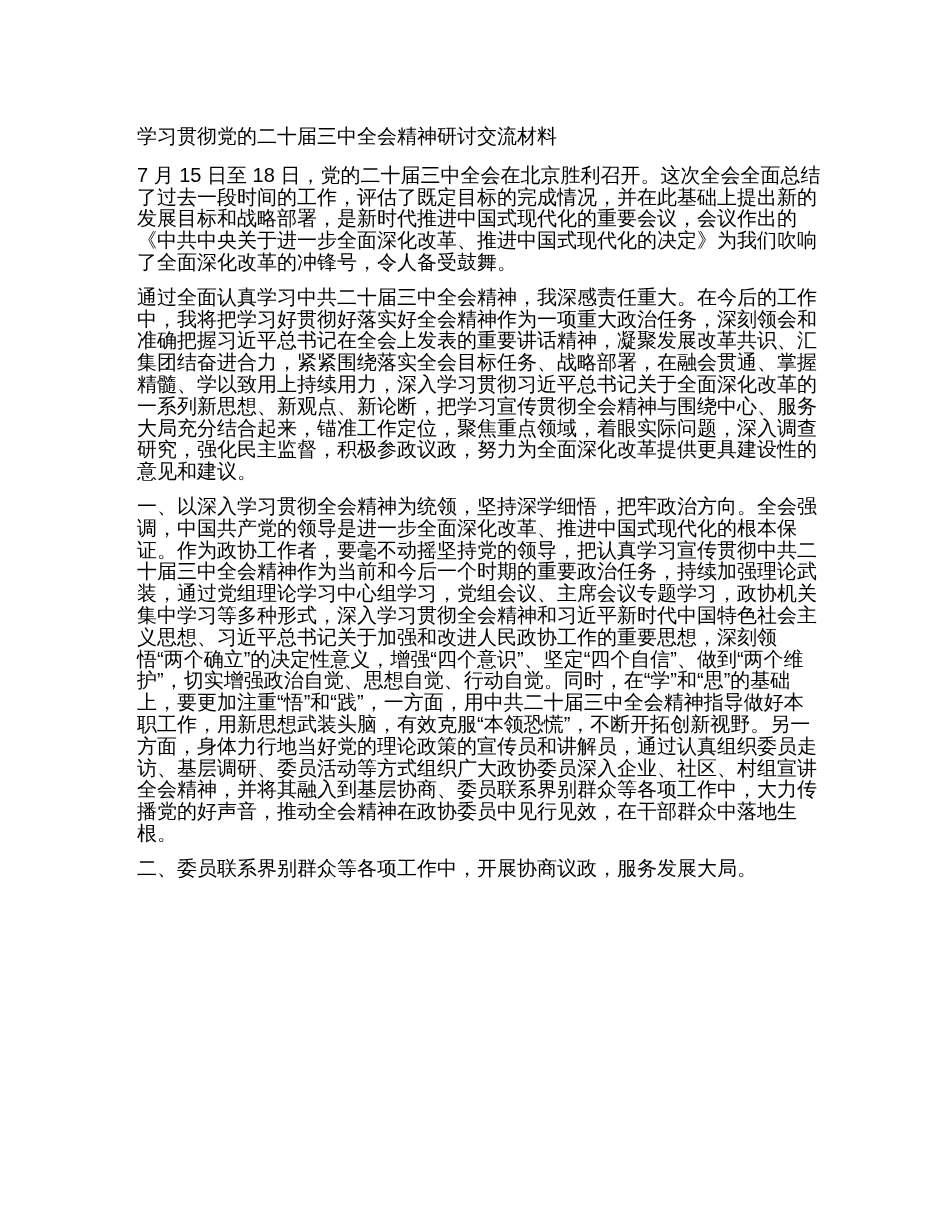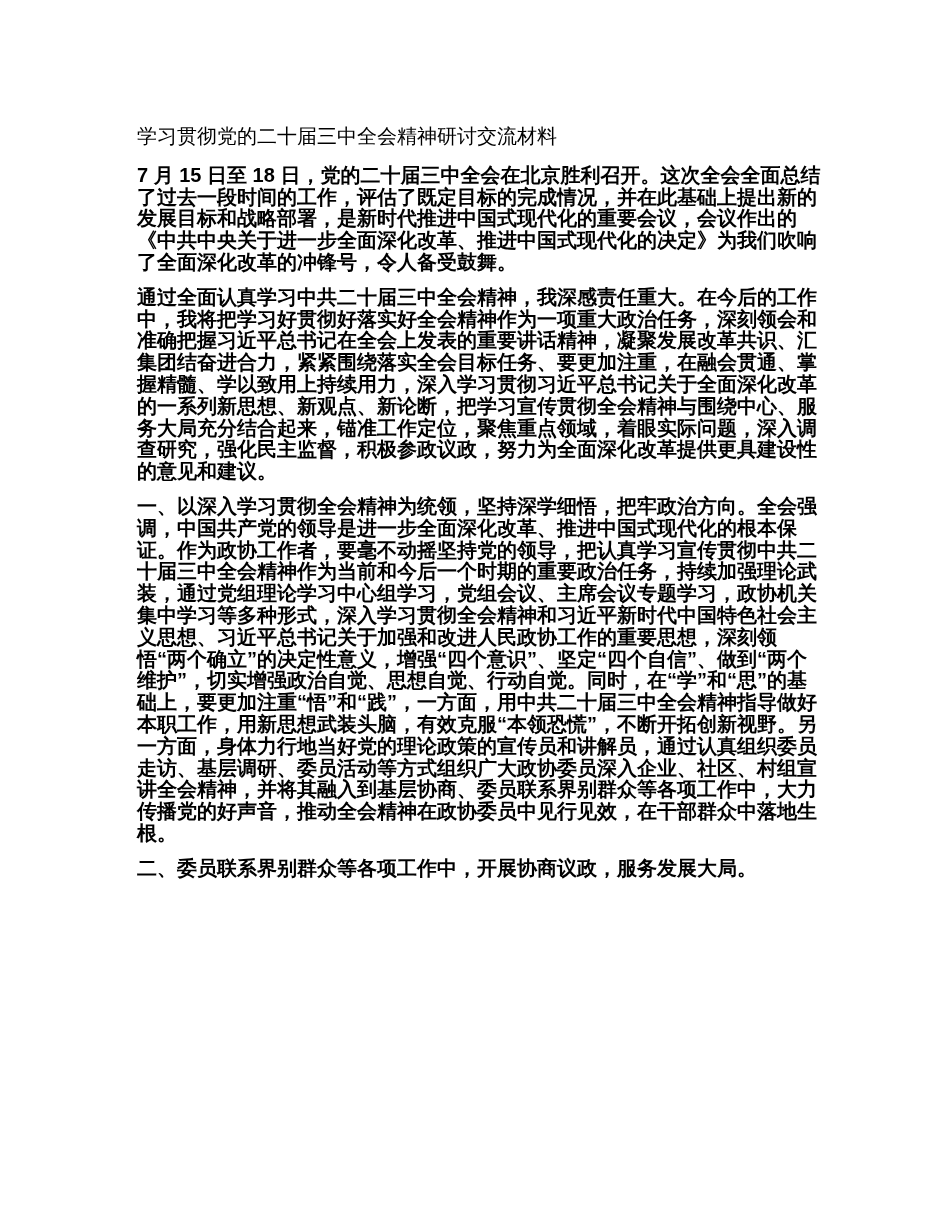--- a/index.html
+++ b/index.html
@@ -32,27 +32,26 @@
     word-break: break-all;
   }
   .doc-title {
     margin: 0 0 17px 0;
     font-size: 20px;
     font-weight: 400;
     line-height: 21.8px;
   }
   .doc p {
     margin: 0 0 13px 0;
-    font-weight: bold;
   }
 </style>
 </head>
 <body>
 
 <div class="page" style="background: rgb(255, 255, 255);">
   <div class="doc" style="color: rgb(0, 0, 0);">
     <h1 class="doc-title">学习贯彻党的二十届三中全会精神研讨交流材料</h1>
     <p>7 月 15 日至 18 日，党的二十届三中全会在北京胜利召开。这次全会全面总结了过去一段时间的工作，评估了既定目标的完成情况，并在此基础上提出新的发展目标和战略部署，是新时代推进中国式现代化的重要会议，会议作出的《中共中央关于进一步全面深化改革、推进中国式现代化的决定》为我们吹响了全面深化改革的冲锋号，令人备受鼓舞。</p>
-    <p>通过全面认真学习中共二十届三中全会精神，我深感责任重大。在今后的工作中，我将把学习好贯彻好落实好全会精神作为一项重大政治任务，深刻领会和准确把握习近平总书记在全会上发表的重要讲话精神，凝聚发展改革共识、汇集团结奋进合力，紧紧围绕落实全会目标任务、要更加注重，在融会贯通、掌握精髓、学以致用上持续用力，深入学习贯彻习近平总书记关于全面深化改革的一系列新思想、新观点、新论断，把学习宣传贯彻全会精神与围绕中心、服务大局充分结合起来，锚准工作定位，聚焦重点领域，着眼实际问题，深入调查研究，强化民主监督，积极参政议政，努力为全面深化改革提供更具建设性的意见和建议。</p>
+    <p>通过全面认真学习中共二十届三中全会精神，我深感责任重大。在今后的工作中，我将把学习好贯彻好落实好全会精神作为一项重大政治任务，深刻领会和准确把握习近平总书记在全会上发表的重要讲话精神，凝聚发展改革共识、汇集团结奋进合力，紧紧围绕落实全会目标任务、战略部署，在融会贯通、掌握精髓、学以致用上持续用力，深入学习贯彻习近平总书记关于全面深化改革的一系列新思想、新观点、新论断，把学习宣传贯彻全会精神与围绕中心、服务大局充分结合起来，锚准工作定位，聚焦重点领域，着眼实际问题，深入调查研究，强化民主监督，积极参政议政，努力为全面深化改革提供更具建设性的意见和建议。</p>
     <p>一、以深入学习贯彻全会精神为统领，坚持深学细悟，把牢政治方向。全会强调，中国共产党的领导是进一步全面深化改革、推进中国式现代化的根本保证。作为政协工作者，要毫不动摇坚持党的领导，把认真学习宣传贯彻中共二十届三中全会精神作为当前和今后一个时期的重要政治任务，持续加强理论武装，通过党组理论学习中心组学习，党组会议、主席会议专题学习，政协机关集中学习等多种形式，深入学习贯彻全会精神和习近平新时代中国特色社会主义思想、习近平总书记关于加强和改进人民政协工作的重要思想，深刻领悟“两个确立”的决定性意义，增强“四个意识”、坚定“四个自信”、做到“两个维护”，切实增强政治自觉、思想自觉、行动自觉。同时，在“学”和“思”的基础上，要更加注重“悟”和“践”，一方面，用中共二十届三中全会精神指导做好本职工作，用新思想武装头脑，有效克服“本领恐慌”，不断开拓创新视野。另一方面，身体力行地当好党的理论政策的宣传员和讲解员，通过认真组织委员走访、基层调研、委员活动等方式组织广大政协委员深入企业、社区、村组宣讲全会精神，并将其融入到基层协商、委员联系界别群众等各项工作中，大力传播党的好声音，推动全会精神在政协委员中见行见效，在干部群众中落地生根。</p>
     <p>二、委员联系界别群众等各项工作中，开展协商议政，服务发展大局。</p>
   </div>
 </div>
 
 </body></html>

